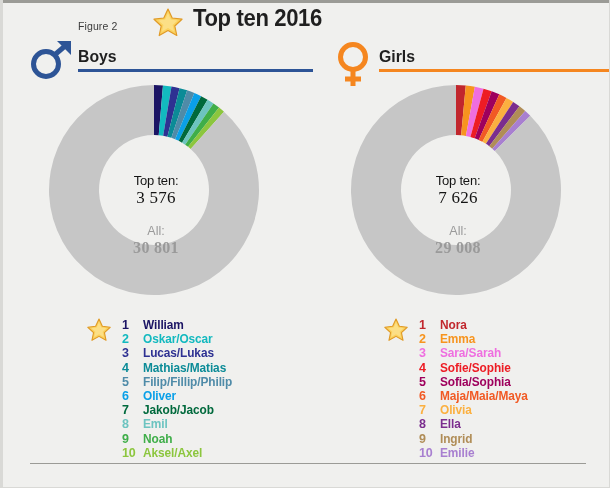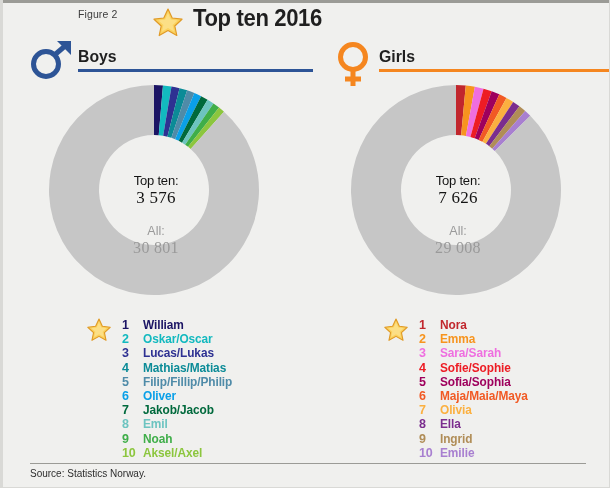--- a/index.html
+++ b/index.html
@@ -22,21 +22,21 @@
     overflow: hidden;
   }
   #top-rule {
     position: absolute;
     left: 0; top: 0;
     width: 610px; height: 3px;
     background: #9b9b96;
   }
   #figure-label {
     position: absolute;
-    left: 27px; top: 8px;
+    left: 27px; top: 20px;
     font-size: 10.5px;
     color: #3c3c3c;
     letter-spacing: .1px;
     padding-left: 48px;
   }
   #main-title {
     position: absolute;
     left: 190px; top: 4px;
     font-size: 24px;
     font-weight: bold;
@@ -105,21 +105,21 @@
   }
   .ct-all-label {
     font-size: 12.5px;
     color: #9a9a9a;
     font-family: "Liberation Sans Narrow", "Liberation Sans", sans-serif;
     line-height: 16px;
     margin-top: 16px;
   }
   .ct-all-value {
     font-size: 16px;
-    font-weight: normal;
+    font-weight: bold;
     color: #9a9a9a;
     font-family: "Liberation Serif", serif;
     line-height: 18px;
     letter-spacing: 0.3px;
   }
 
   
   .legend {
     position: absolute;
     top: 318px;
@@ -343,15 +343,14 @@
         <span class="legend-rank">9</span>
         <span class="legend-name">Ingrid</span>
       </div>
       <div class="legend-row" style="color: rgb(168, 127, 208);">
         <span class="legend-rank">10</span>
         <span class="legend-name">Emilie</span>
       </div>
     </div>
 
   <div id="bottom-rule"></div>
-  <div id="source">Source: Statistics Norway.</div>
 
 </div>
 
 </body></html>

